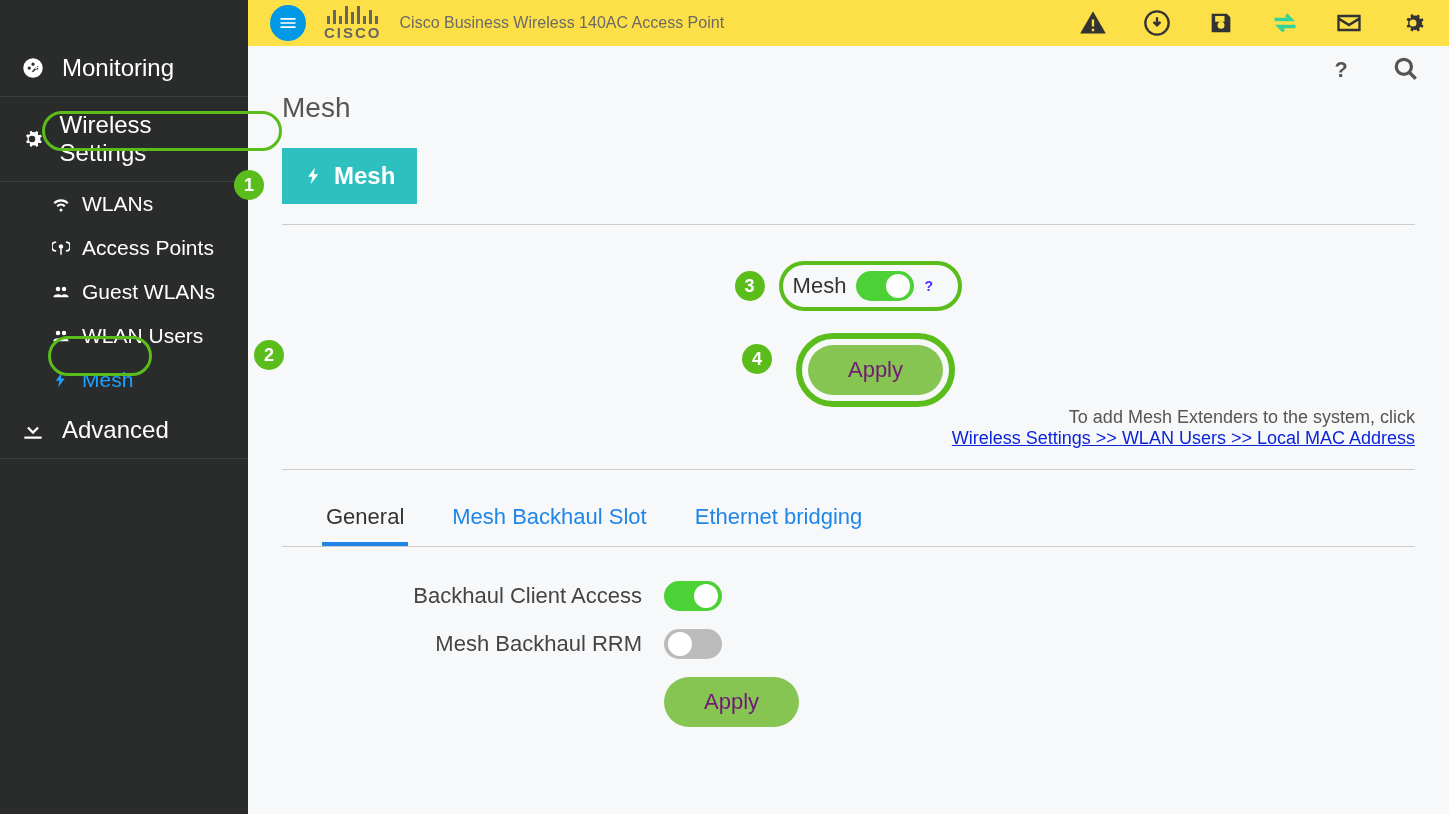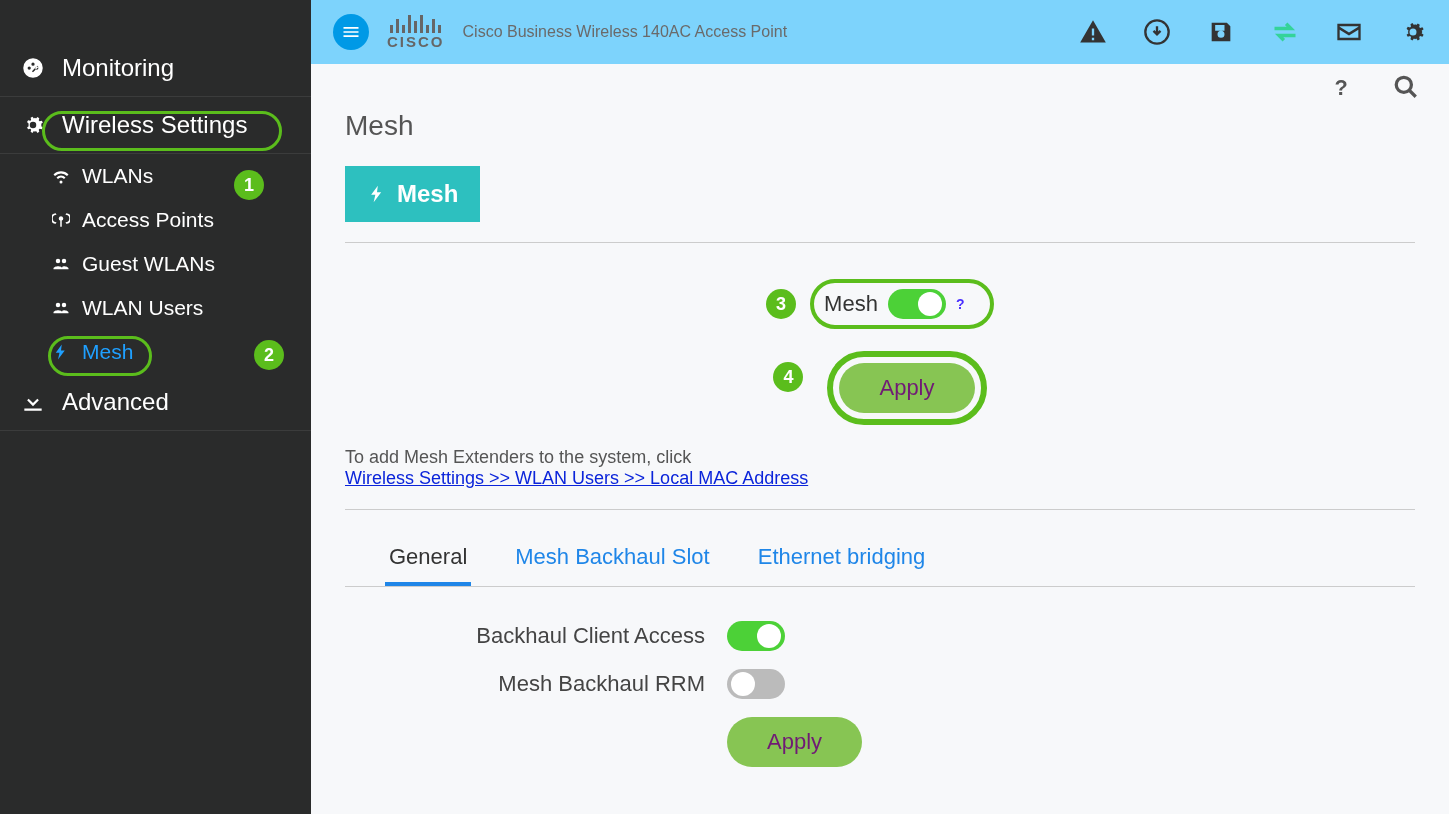--- a/index.html
+++ b/index.html
@@ -1,33 +1,33 @@
 <!DOCTYPE html>
 <html><head>
 <meta charset="utf-8">
 <style>
 * { margin: 0; padding: 0; box-sizing: border-box; font-family: Arial, Helvetica, sans-serif; }
 body { display: flex; width: 1449px; height: 814px; overflow: hidden; background: #f7f8fa; }
 
 
-.sidebar { width: 311px; background: #2a2b2b; color: #fff; display: flex; flex-direction: column; padding-top: 40px; }
+.sidebar { width: 248px; background: #2a2b2b; color: #fff; display: flex; flex-direction: column; padding-top: 40px; }
 .side-item { display: flex; align-items: center; gap: 14px; padding: 14px 18px; font-size: 24px; cursor: pointer; border-bottom: 1px solid #3b3c3c; position: relative; }
 .side-item.top .ic { width: 30px; display: flex; justify-content: center; }
 .sub { display: flex; align-items: center; gap: 12px; padding: 10px 18px 10px 52px; font-size: 21px; cursor: pointer; position: relative; }
 .sub.active { color: #1fa0ff; }
 .hl { border: 3px solid #5bbd1c; border-radius: 22px; position: absolute; }
 .hl1 { left: 42px; top: 111px; width: 240px; height: 40px; }
 .hl2 { left: 48px; top: 336px; width: 104px; height: 40px; }
 .badge { width: 30px; height: 30px; border-radius: 50%; background: #5bbd1c; color: #fff; display: inline-flex; align-items: center; justify-content: center; font-size: 18px; font-weight: bold; }
 .bpos1 { position: absolute; left: 234px; top: 170px; }
 .bpos2 { position: absolute; left: 254px; top: 340px; }
 
 
 .main { flex: 1; display: flex; flex-direction: column; }
-.topbar { display: flex; align-items: center; padding: 14px 22px; gap: 18px; background: #7dd3fc; }
+.topbar { display: flex; align-items: center; padding: 5px 22px; gap: 18px; background: #fde047; }
 .hamburger { width: 36px; height: 36px; border-radius: 50%; background: #0099e6; color: #fff; display: flex; align-items: center; justify-content: center; font-size: 22px; cursor: pointer; }
 .logo { display: flex; flex-direction: column; align-items: center; color: #666; font-weight: bold; letter-spacing: 2px; }
 .logo .bars { display: flex; gap: 3px; height: 18px; align-items: flex-end; }
 .logo .bars span { width: 3px; background: #666; }
 .product { color: #6a6a6a; font-size: 16px; }
 .top-icons { margin-left: auto; display: flex; gap: 36px; align-items: center; }
 .tic { width: 28px; height: 28px; color: #333; cursor: pointer; }
 .tic svg { width: 100%; height: 100%; }
 .tic.sync svg { color: #34d399; }
 
@@ -46,21 +46,21 @@
 .toggle.off { background: #bbb; }
 .toggle .knob { width: 24px; height: 24px; border-radius: 50%; background: #fff; position: absolute; top: 3px; }
 .toggle.on .knob { right: 4px; }
 .toggle.off .knob { left: 4px; }
 .help { width: 16px; height: 16px; color: #4a2fff; font-size: 14px; font-weight: bold; }
 .ring3 { border: 4px solid #5bbd1c; border-radius: 30px; padding: 6px 18px 6px 10px; display: inline-flex; align-items: center; gap: 10px; }
 .ring4 { border: 6px solid #5bbd1c; border-radius: 40px; padding: 6px; display: inline-flex; margin-top: 22px; }
 .apply-btn { background: #87c553; color: #701a75; font-size: 22px; padding: 12px 40px; border-radius: 28px; border: none; cursor: pointer; }
 .apply-row { display: flex; justify-content: center; align-items: center; gap: 24px; }
 
-.hint { text-align: left; font-size: 18px; color: #555; margin-top: 22px; }
+.hint { text-align: right; font-size: 18px; color: #555; }
 .hint a { color: #0b24da; text-decoration: underline; }
 
 .tabs { display: flex; gap: 40px; border-bottom: 1px solid #ccc; margin: 26px 0 34px 0; padding-left: 20px; }
 .tab { font-size: 22px; padding: 8px 4px 12px 4px; cursor: pointer; color: #1f86e8; }
 .tab.active { color: #333; border-bottom: 4px solid #1f86e8; margin-left: 20px; }
 
 .form-row { display: flex; align-items: center; gap: 22px; margin: 18px 0; }
 .form-row .lab { width: 360px; text-align: right; font-size: 22px; color: #444; }
 svg { display: block; }
 </style>

